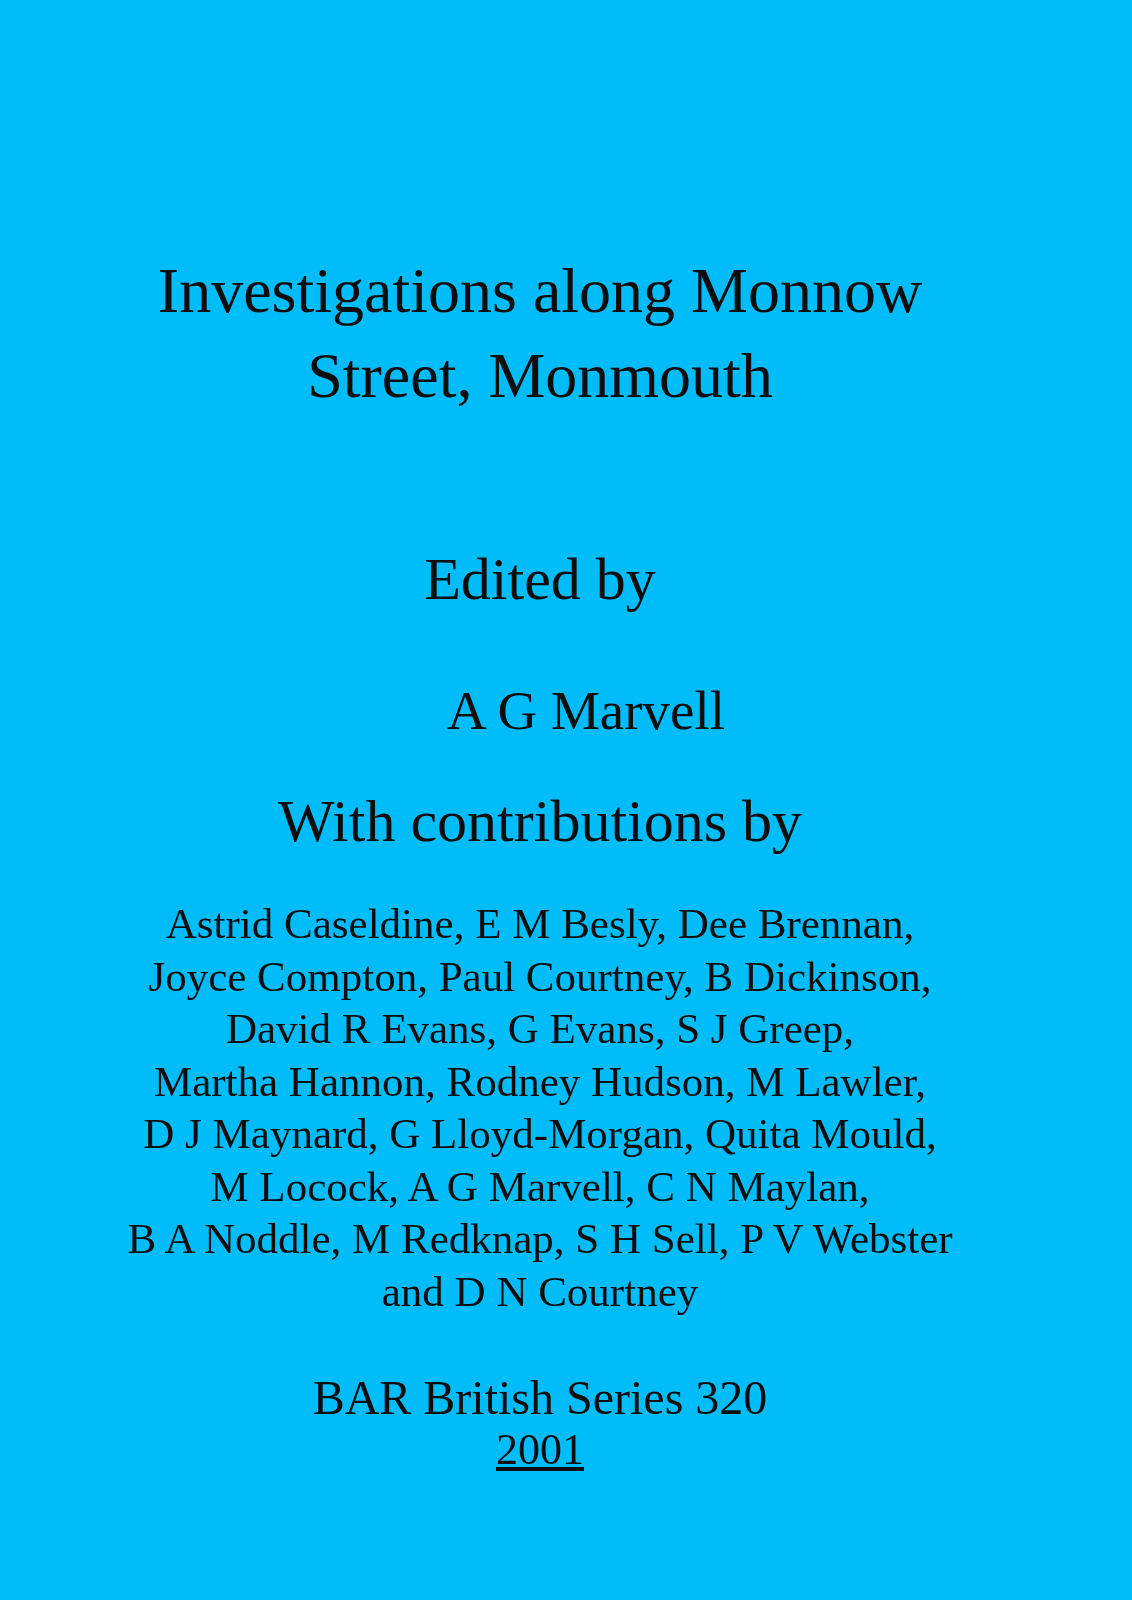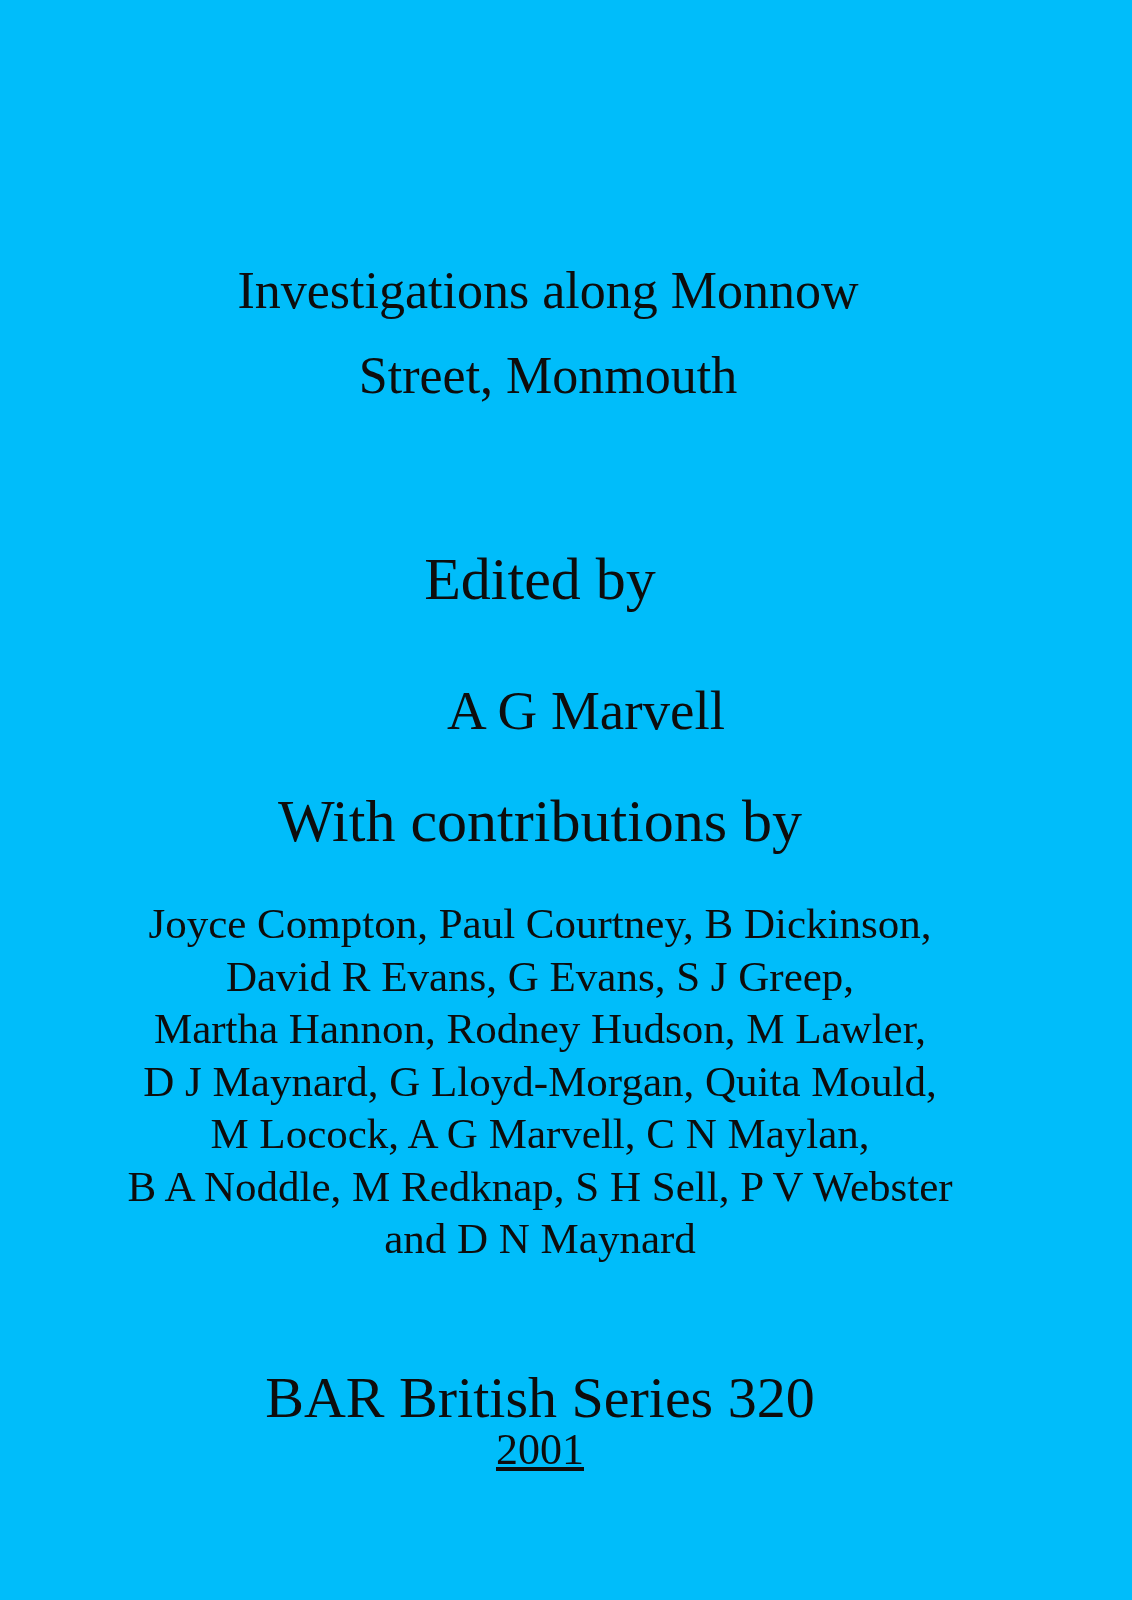--- a/index.html
+++ b/index.html
@@ -25,24 +25,23 @@
     color: var(--ink);
   }
   .block {
     position: absolute;
     left: 0;
     width: 100%;
     white-space: nowrap;
   }
   .title {
     top: 248px;
-    font-size: 52px;
+    font-size: 64px;
     line-height: 85px;
     white-space: nowrap;
-    padding-left: 8px;
   }
   .edited-by {
     top: 548px;
     font-size: 60px;
     line-height: 62px;
   }
   .editor {
     top: 680px;
     font-size: 55px;
     line-height: 62px;
@@ -53,21 +52,21 @@
     font-size: 60px;
     line-height: 54px;
   }
   .contributors {
     top: 898px;
     font-size: 43px;
     line-height: 52.5px;
   }
   .series {
     top: 1372px;
-    font-size: 58px;
+    font-size: 48px;
     line-height: 52px;
   }
   .year {
     top: 1424px;
     font-size: 44px;
     line-height: 52px;
     text-decoration: underline;
   }
 </style>
 </head>
@@ -80,26 +79,27 @@
     <div>Street, Monmouth</div>
   </div>
 
   <div class="block edited-by">Edited by</div>
 
   <div class="block editor">A G Marvell</div>
 
   <div class="block contrib-label">With contributions by</div>
 
   <div class="block contributors">
+    <div>Astrid Caseldine, E M Besly, Dee Brennan,</div>
     <div>Joyce Compton, Paul Courtney, B Dickinson,</div>
     <div>David R Evans, G Evans, S J Greep,</div>
     <div>Martha Hannon, Rodney Hudson, M Lawler,</div>
     <div>D J Maynard, G Lloyd-Morgan, Quita Mould,</div>
     <div>M Locock, A G Marvell, C N Maylan,</div>
     <div>B A Noddle, M Redknap, S H Sell, P V Webster</div>
-    <div>and D N Maynard</div>
+    <div>and D N Courtney</div>
   </div>
 
   <div class="block series">BAR British Series 320</div>
 
   <div class="block year">2001</div>
 
 </div>
 
 </body></html>

